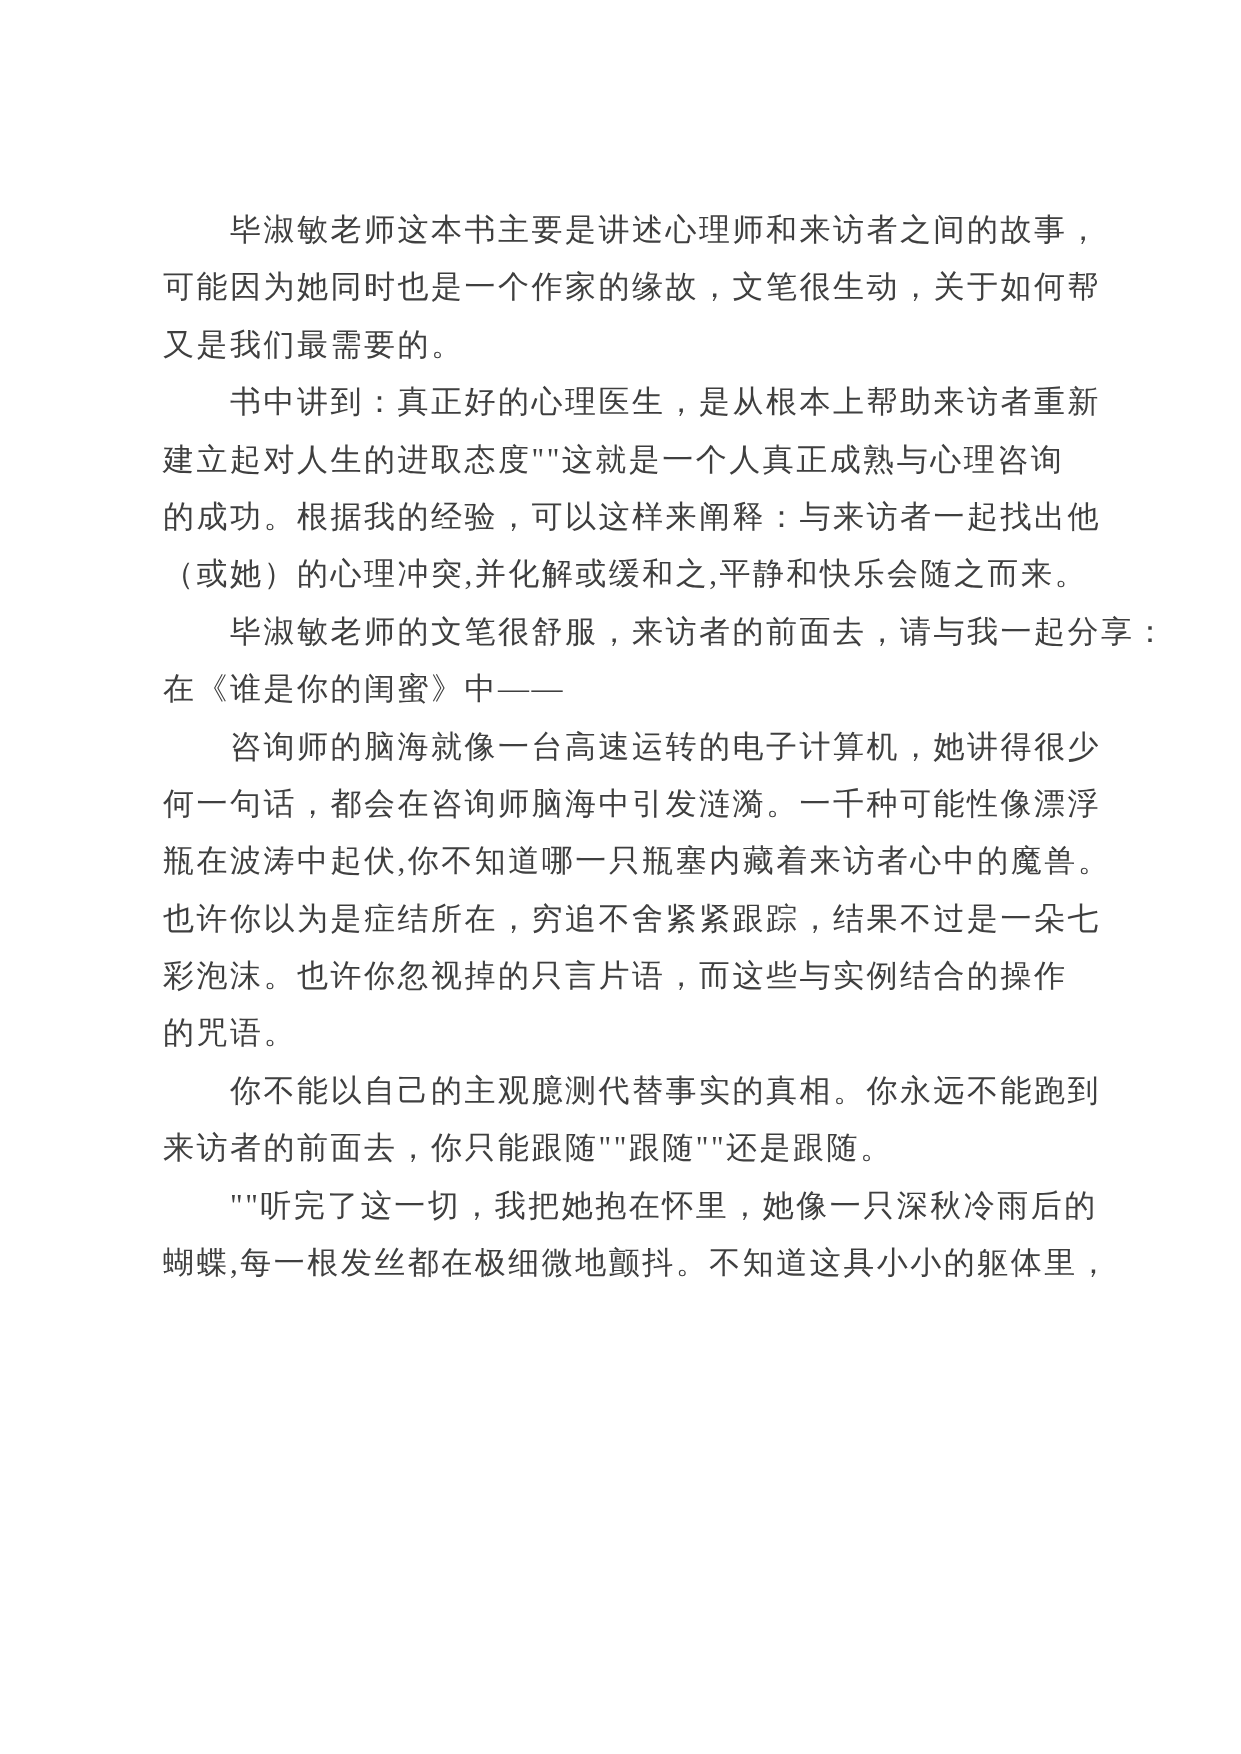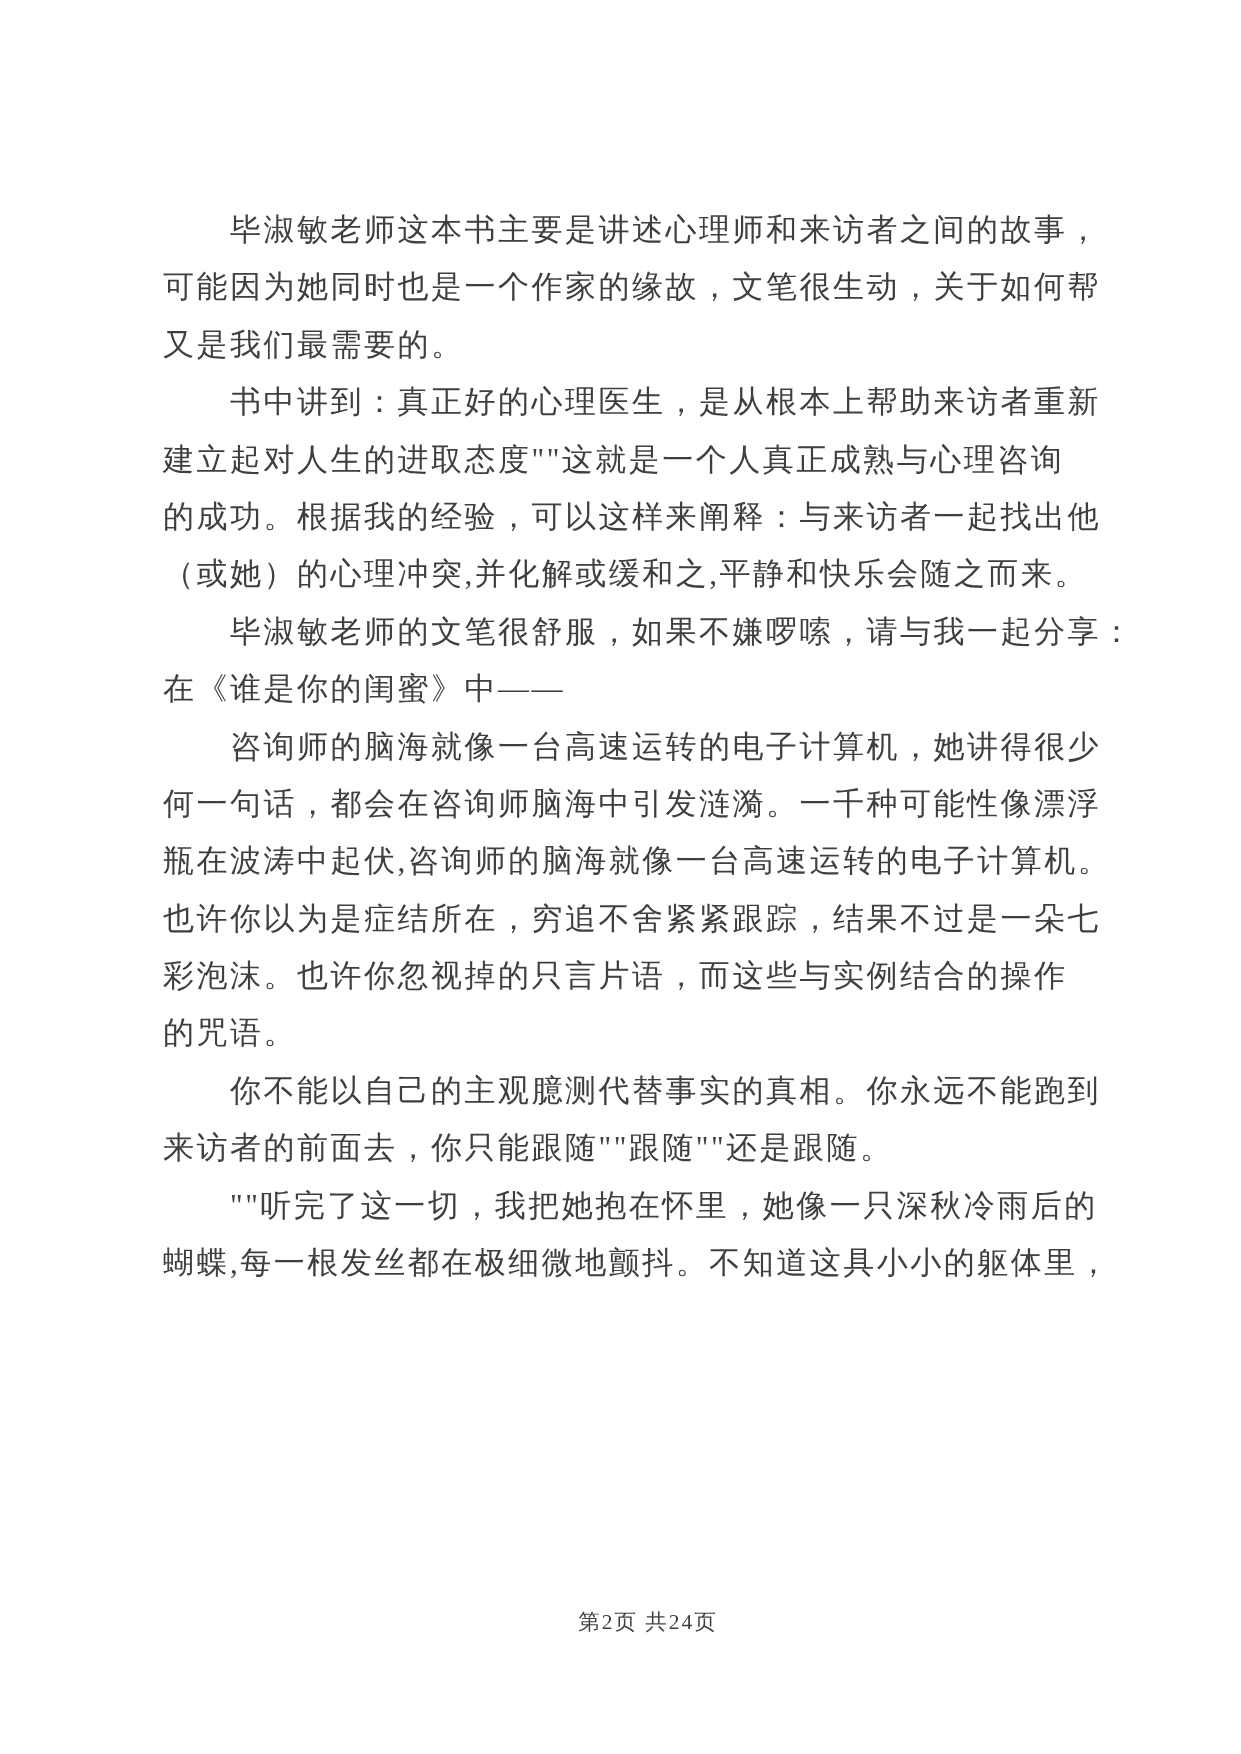--- a/index.html
+++ b/index.html
@@ -53,29 +53,26 @@
 
 <div class="page">
   <div class="text-body" id="text-body">
       <div class="line indent">毕淑敏老师这本书主要是讲述心理师和来访者之间的故事，</div>
       <div class="line">可能因为她同时也是一个作家的缘故，文笔很生动，关于如何帮</div>
       <div class="line">又是我们最需要的。</div>
       <div class="line indent">书中讲到：真正好的心理医生，是从根本上帮助来访者重新</div>
       <div class="line">建立起对人生的进取态度""这就是一个人真正成熟与心理咨询</div>
       <div class="line">的成功。根据我的经验，可以这样来阐释：与来访者一起找出他</div>
       <div class="line">（或她）的心理冲突,并化解或缓和之,平静和快乐会随之而来。</div>
-      <div class="line indent">毕淑敏老师的文笔很舒服，如果不嫌啰嗦，请与我一起分享：</div>
+      <div class="line indent">毕淑敏老师的文笔很舒服，来访者的前面去，请与我一起分享：</div>
       <div class="line">在《谁是你的闺蜜》中——</div>
       <div class="line indent">咨询师的脑海就像一台高速运转的电子计算机，她讲得很少</div>
       <div class="line">何一句话，都会在咨询师脑海中引发涟漪。一千种可能性像漂浮</div>
-      <div class="line">瓶在波涛中起伏,咨询师的脑海就像一台高速运转的电子计算机。</div>
+      <div class="line">瓶在波涛中起伏,你不知道哪一只瓶塞内藏着来访者心中的魔兽。</div>
       <div class="line">也许你以为是症结所在，穷追不舍紧紧跟踪，结果不过是一朵七</div>
       <div class="line">彩泡沫。也许你忽视掉的只言片语，而这些与实例结合的操作</div>
       <div class="line">的咒语。</div>
       <div class="line indent">你不能以自己的主观臆测代替事实的真相。你永远不能跑到</div>
       <div class="line">来访者的前面去，你只能跟随""跟随""还是跟随。</div>
       <div class="line indent">""听完了这一切，我把她抱在怀里，她像一只深秋冷雨后的</div>
       <div class="line">蝴蝶,每一根发丝都在极细微地颤抖。不知道这具小小的躯体里，</div>
     </div>
-  <div class="footer">
-    <span class="page-indicator">第2页 共24页</span>
-  </div>
 </div>
 
 </body></html>

